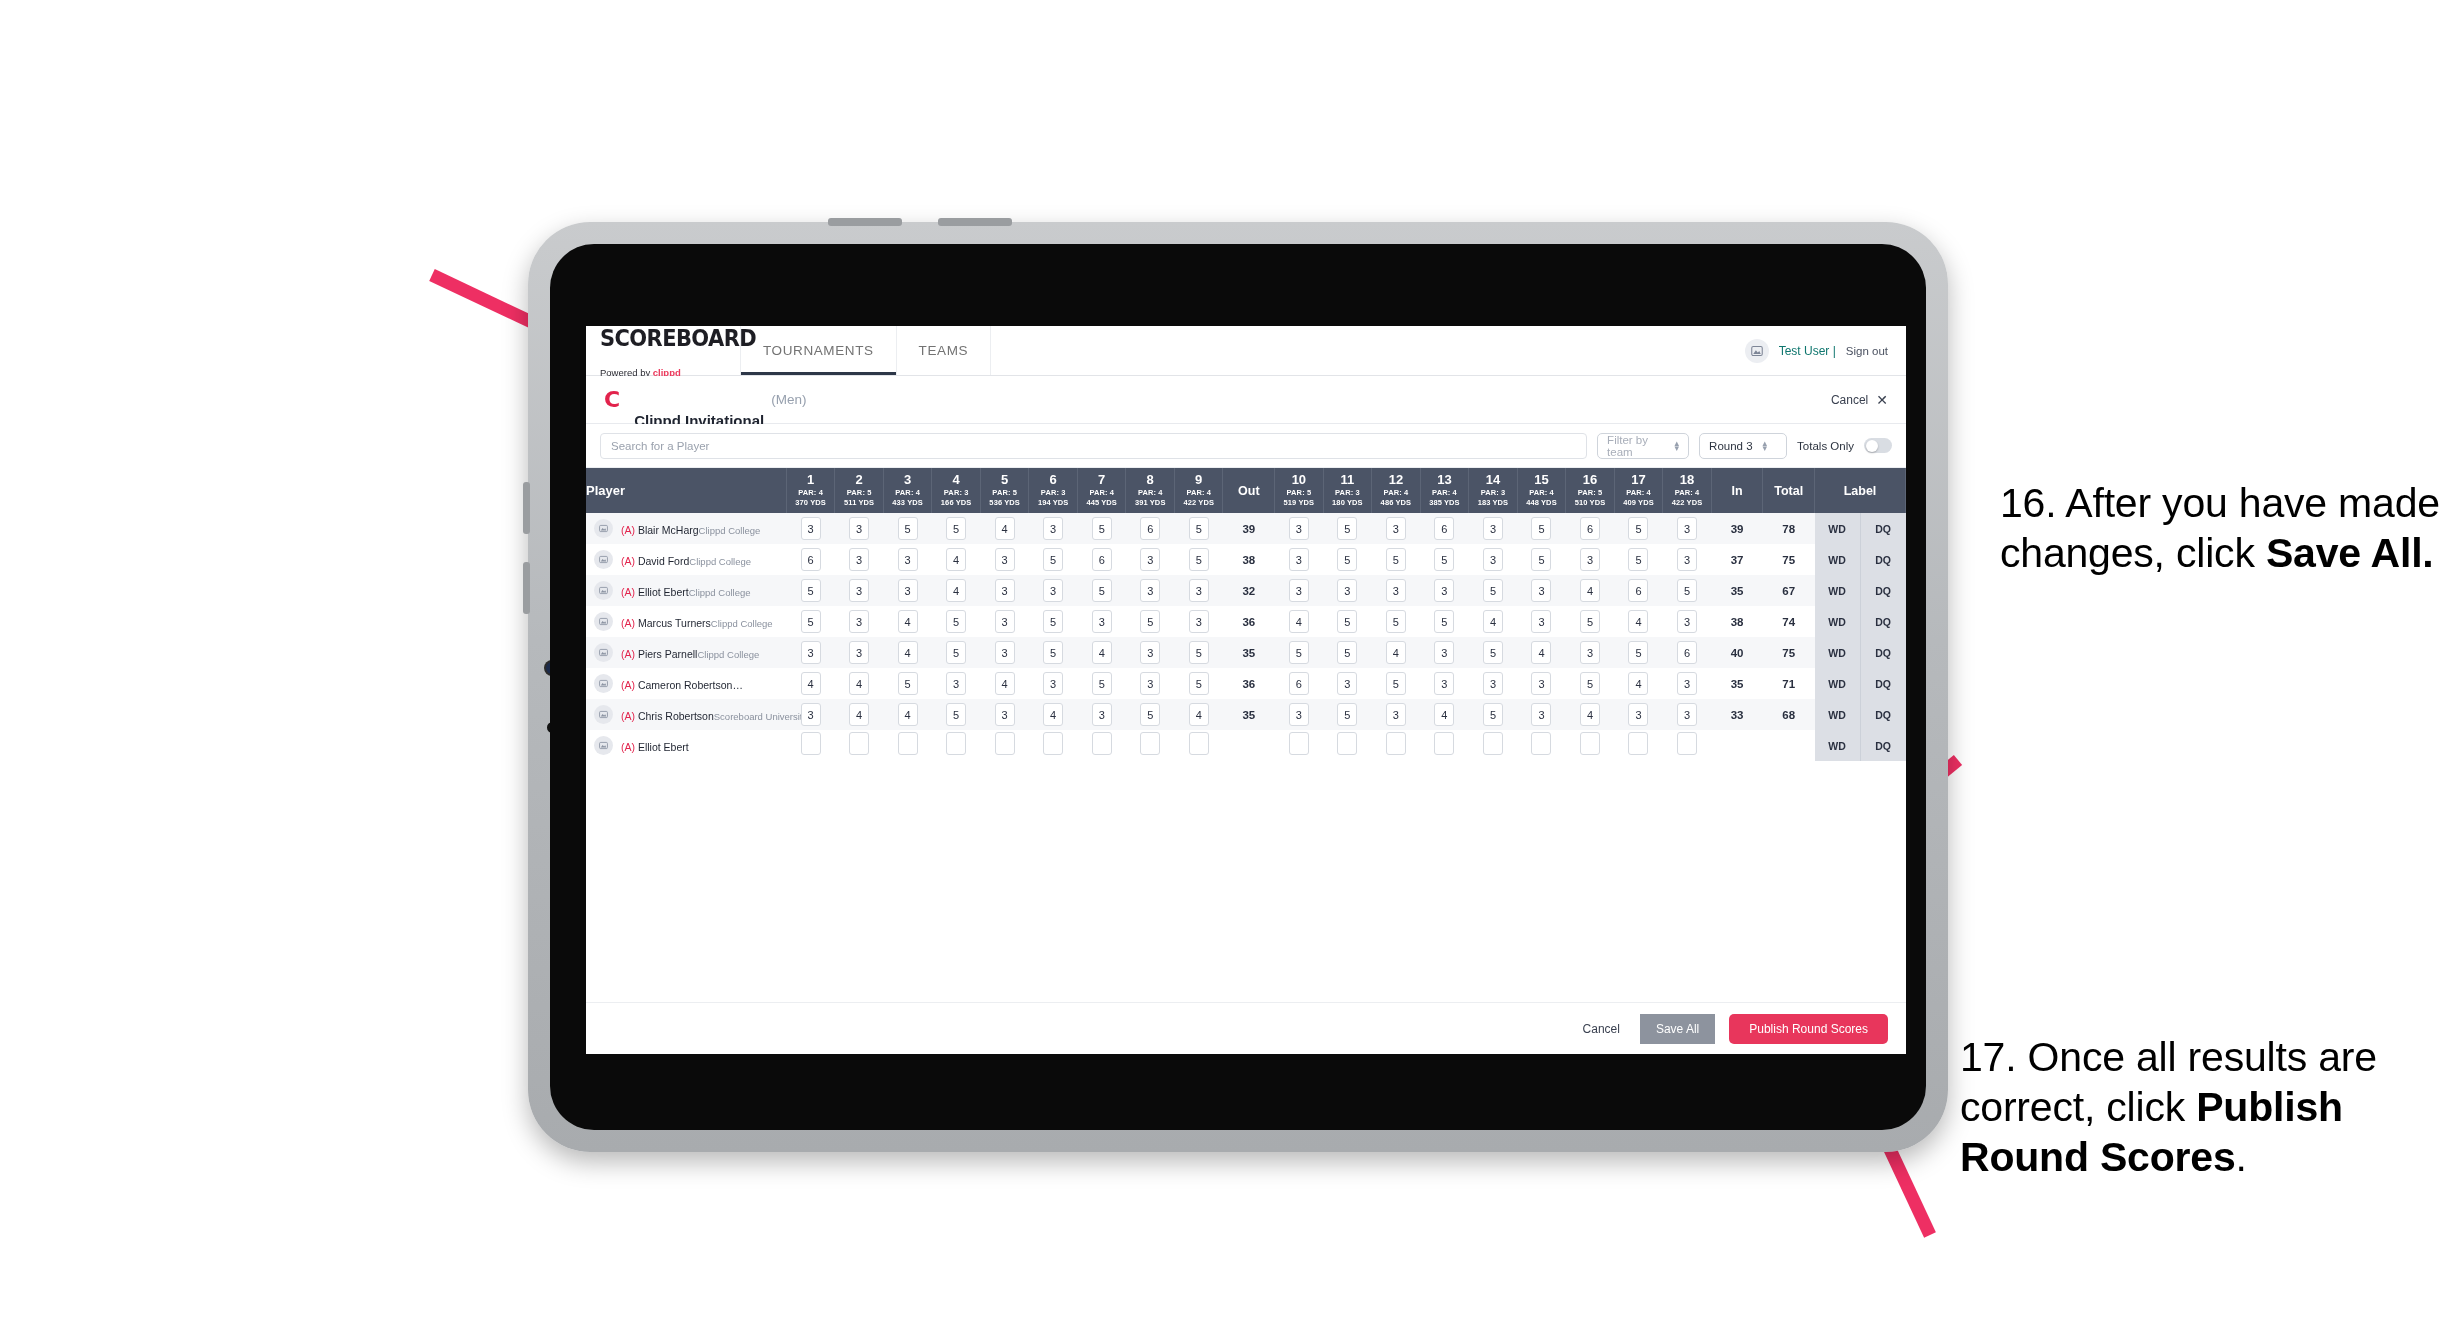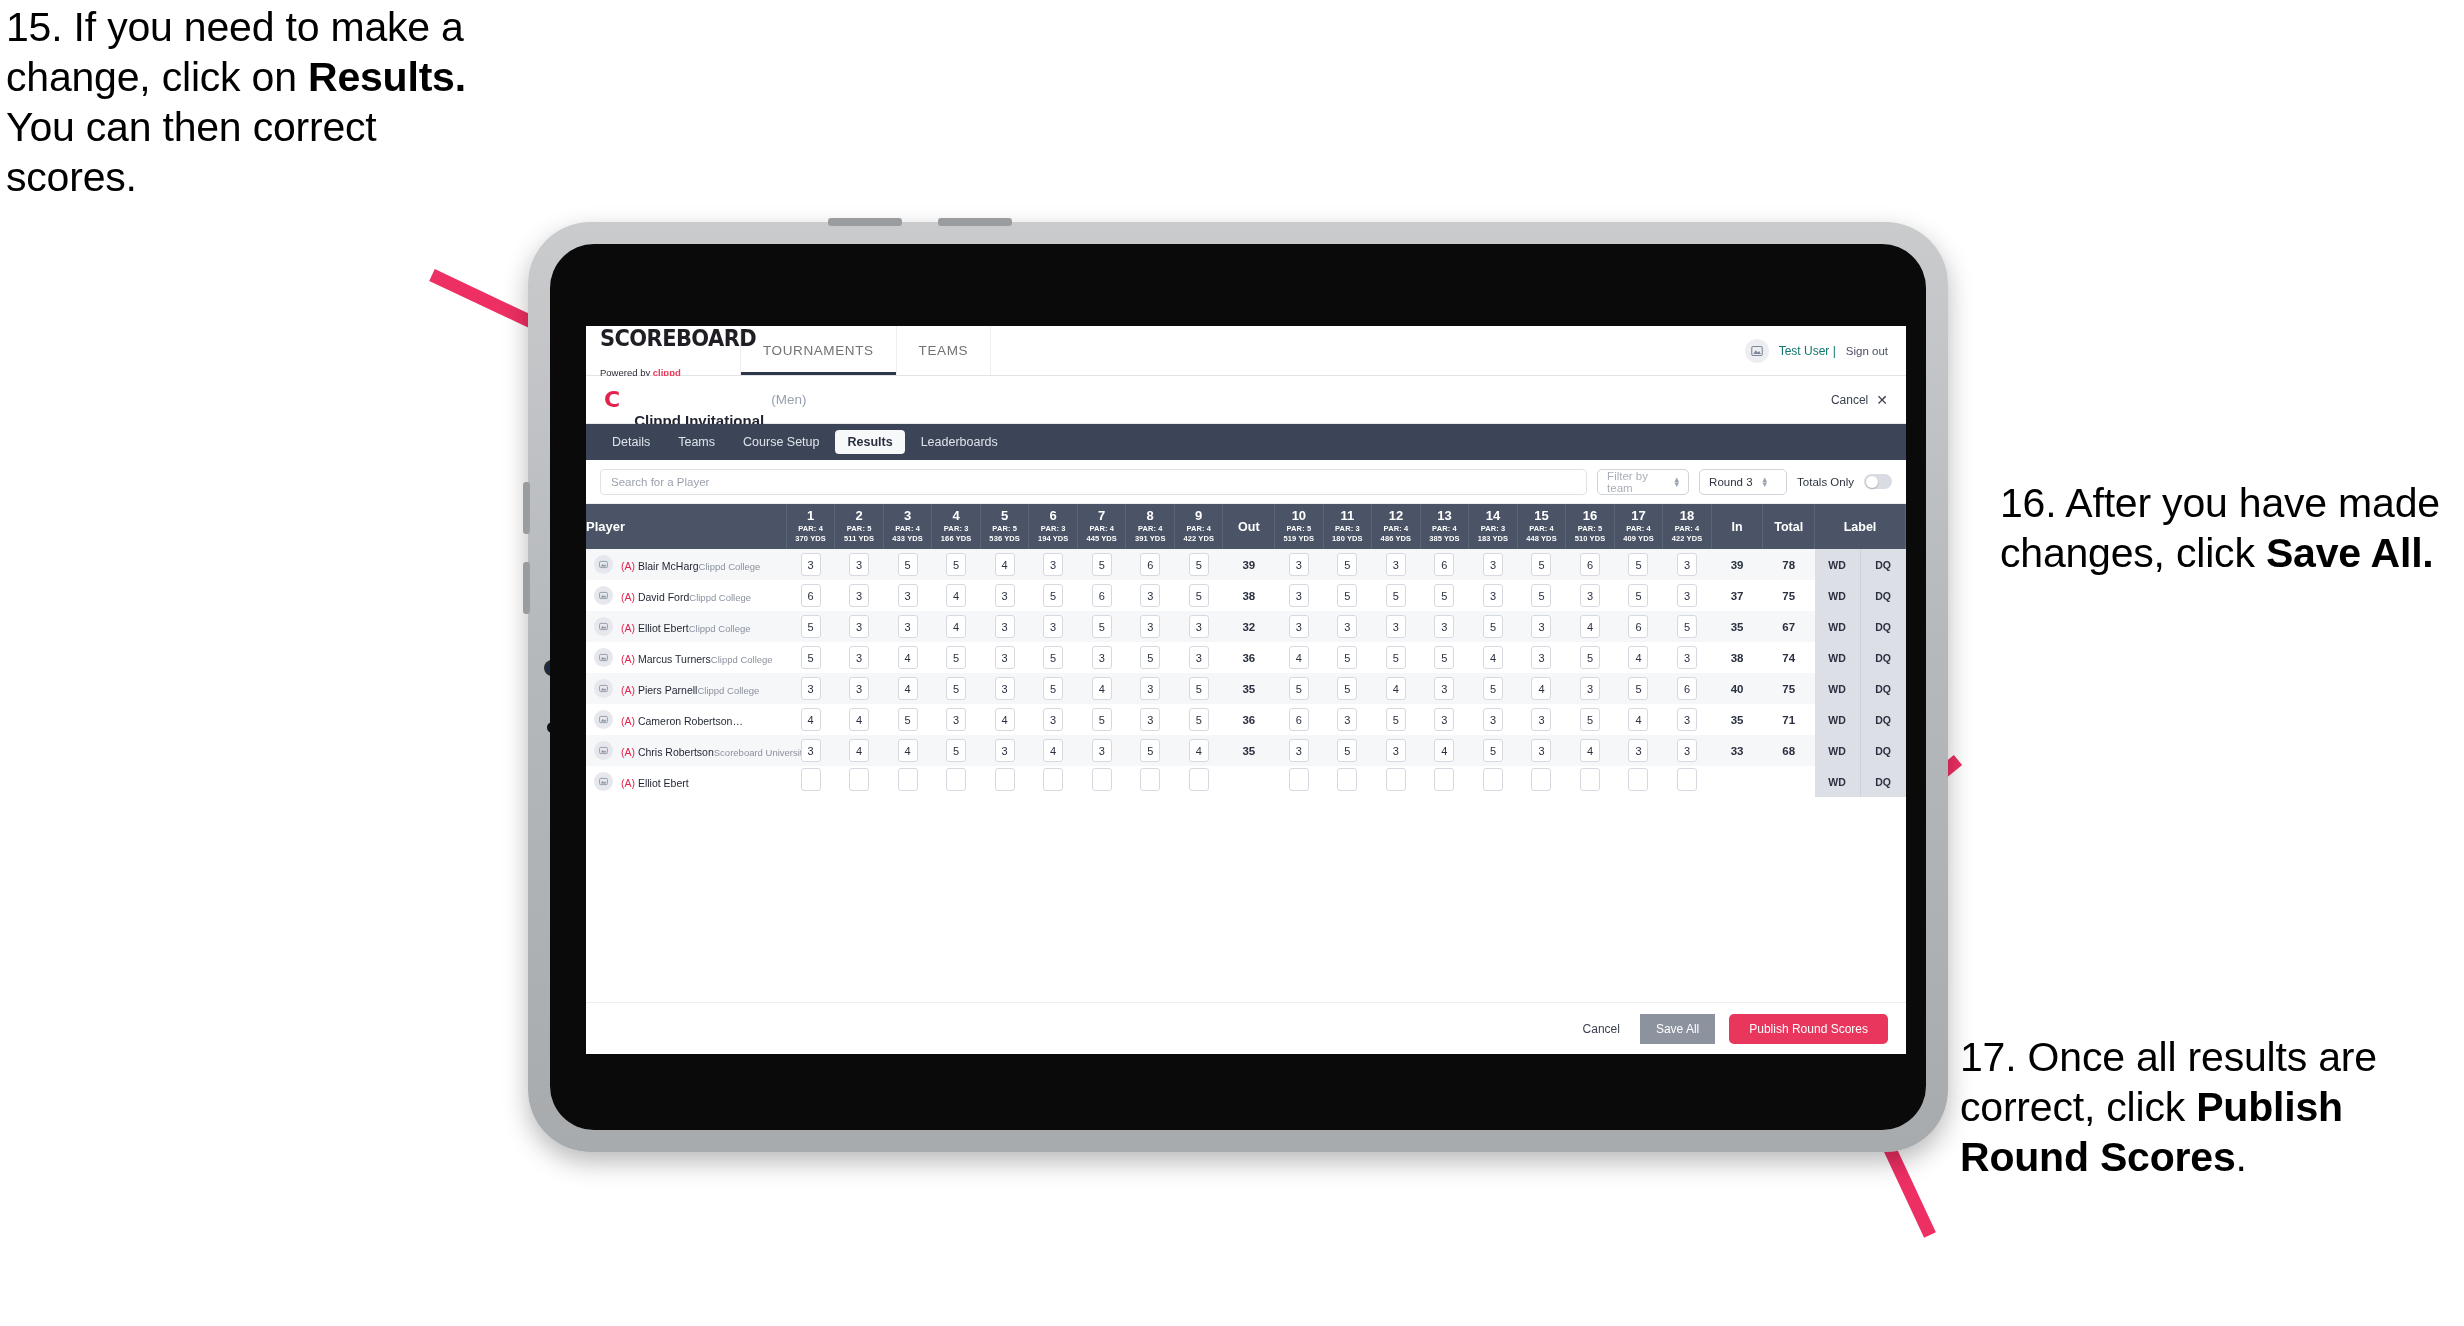--- a/index.html
+++ b/index.html
@@ -197,21 +197,20 @@
   .btn-pink {
     background: #e8365c; color: #fff; font-size: 12px; border-radius: 5px;
     padding: 8px 20px; cursor: pointer; font-weight: 500;
   }
 </style>
 </head>
 <body>
 
 <div id="page">
 
-  <div class="callout" id="callout-15">15. If you need to make a change, click on <b>Results.</b> You can then correct scores.</div>
   <div class="callout" id="callout-16">16. After you have made changes, click <b>Save All.</b></div>
   <div class="callout" id="callout-17">17. Once all results are correct, click <b>Publish Round Scores</b>.</div>
 
   <svg class="arrow-svg" viewBox="0 0 2464 1326">
     <defs>
       <marker id="ah" markerWidth="5" markerHeight="5" refX="2.2" refY="2.5" orient="auto">
         <path d="M0,0 L5,2.5 L0,5 z" fill="#ee2f63"></path>
       </marker>
     </defs>
     <line x1="432" y1="275" x2="845" y2="470" stroke="#ee2f63" stroke-width="13" marker-end="url(#ah)"></line>
@@ -257,27 +256,20 @@
           <div class="c-logo">C</div>
           <div class="t-name">Clippd Invitational</div>
           <div class="t-gender">(Men)</div>
           <div class="titlebar-spacer"></div>
           <div class="cancel-x">
             <span>Cancel</span>
             <span class="xg">✕</span>
           </div>
         </div>
 
-        <div id="sectabs">
-          <div class="sectab">Details</div>
-          <div class="sectab">Teams</div>
-          <div class="sectab">Course Setup</div>
-          <div class="sectab active">Results</div>
-          <div class="sectab">Leaderboards</div>
-        </div>
 
         <div id="filterbar">
           <div class="search-input">Search for a Player</div>
           <div class="mini-select placeholder" id="team-filter">
             <span>Filter by team</span>
             <span class="stepper">▴<br>▾</span>
           </div>
           <div class="mini-select" id="round-filter">
             <span>Round 3</span>
             <span class="stepper">▴<br>▾</span>

